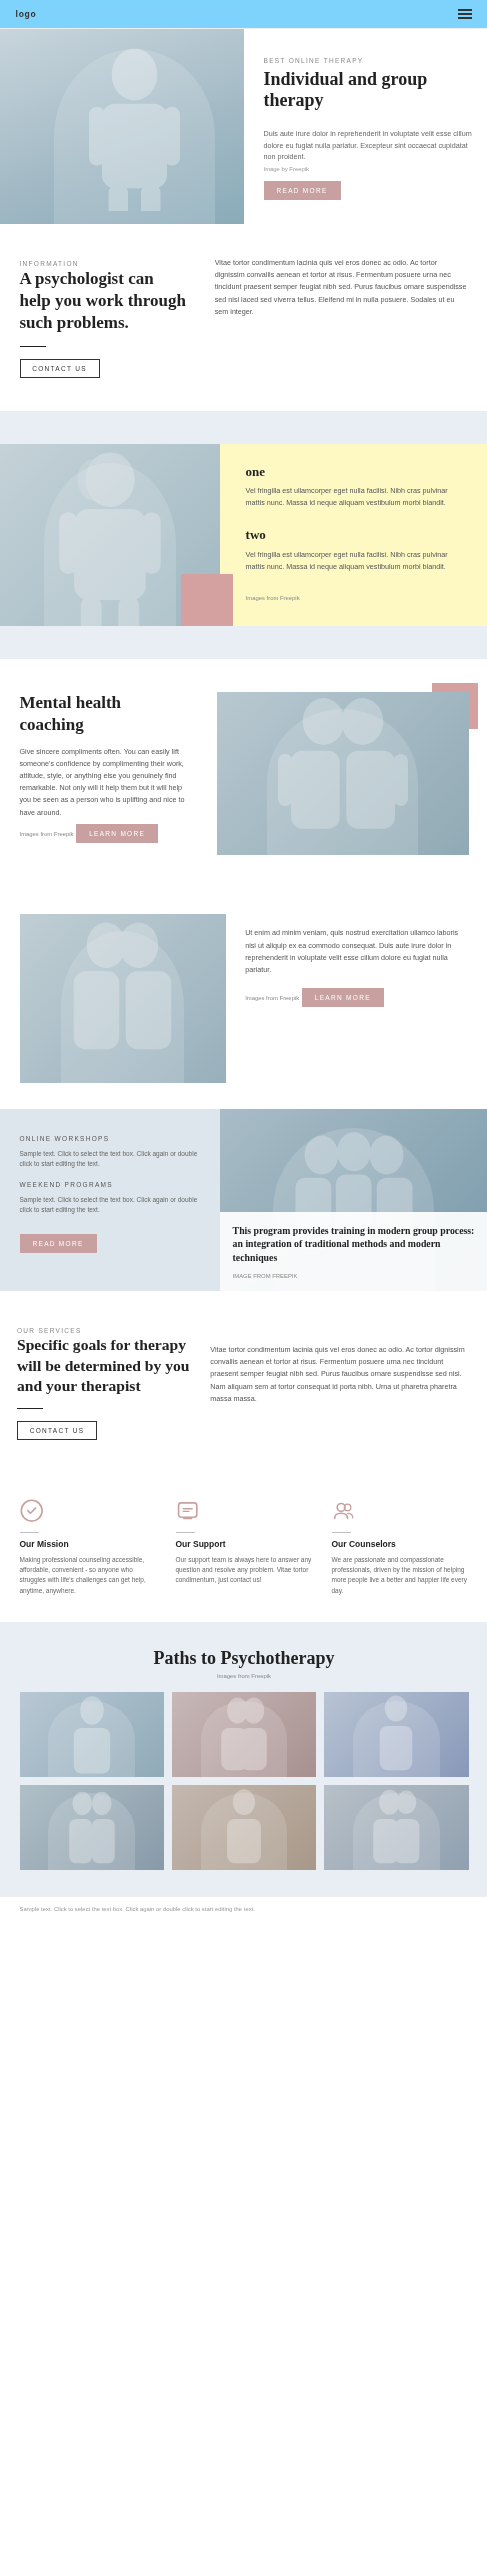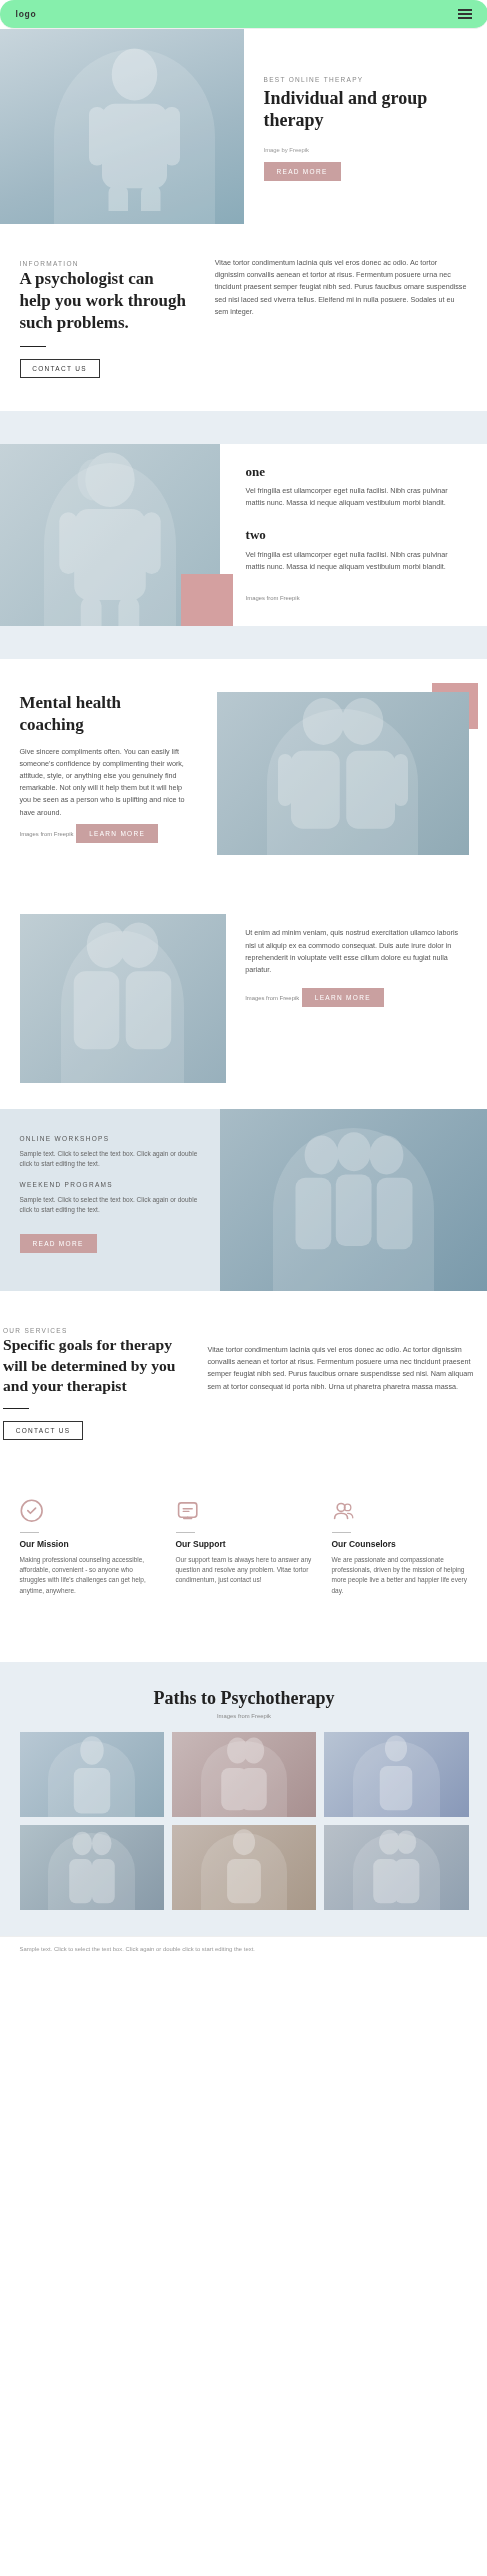--- a/index.html
+++ b/index.html
@@ -1,21 +1,21 @@
 <!DOCTYPE html>
 <html style="font-size:10.4px"><head>
   <meta charset="utf-8">
   <style>
     * { margin: 0; padding: 0; box-sizing: border-box; }
     body { font-family: Georgia, 'Times New Roman', serif; color: #333; background: #fff; width: 488px; }
 
     
     nav {
       display: flex; justify-content: space-between; align-items: center;
-      padding: 9px 15.6px; background: #86efac; border-bottom: 0.7px solid #eee; border-radius: 14px;
+      padding: 9px 15.6px; background: #7dd3fc; border-bottom: 0.7px solid #eee;
     }
 
     
     .hero {
       position: relative; background: #e8eef2; overflow: hidden; height: 195px;
     }
     .hero-img {
       position: absolute; left: 0; top: 0; width: 55%; height: 100%;
       background: #b5c5cc; overflow: hidden;
     }
@@ -59,21 +59,21 @@
       width: 45%; position: relative;
     }
     .numbered-img-placeholder {
       width: 100%; height: 208px;
       background: linear-gradient(135deg, #c5d2d8 0%, #a0b8c2 100%);
     }
     .pink-accent-block {
       position: absolute; bottom: 0; right: -13px; width: 52px; height: 52px; background: #d4a0a0; z-index: 2;
     }
     .numbered-content {
-      width: 55%; padding: 19.5px 26px; background: #ffffff;
+      width: 55%; padding: 19.5px 26px; background: #fef9c3;
     }
     .numbered-item { margin-bottom: 18px; }
     .num-label { font-size: 13px; color: #222; font-weight: bold; margin-bottom: 5.2px; }
     .num-text { font-size: 7.2px; color: #555; line-height: 1.7; font-family: sans-serif; }
     .num-credit { font-size: 5.9px; color: #888; font-family: sans-serif; margin-top: 13px; }
 
     
     .coaching-section {
       display: flex; padding: 33px 19.5px; gap: 30px; align-items: flex-start;
     }
@@ -124,36 +124,36 @@
     }
     .workshops-overlay {
       position: absolute; bottom: 0; left: 0; right: 0; background: rgba(255,255,255,0.92);
       padding: 11.7px 13px;
     }
     .workshops-overlay-title { font-size: 9.8px; color: #222; font-weight: bold; line-height: 1.4; margin-bottom: 3.9px; }
     .workshops-overlay-credit { font-size: 5.9px; color: #888; font-family: sans-serif; }
 
     
     .services-section {
-      display: flex; padding: 33px 3px; gap: 19.5px; align-items: flex-start;
+      display: flex; padding: 33px 17px; gap: 19.5px; align-items: flex-start;
     }
     .services-left { width: 40%; }
     .services-tag { font-size: 6.5px; letter-spacing: 1.3px; color: #888; font-family: sans-serif; text-transform: uppercase; margin-bottom: 6.5px; }
     .services-title { font-size: 15.6px; line-height: 1.3; color: #222; margin-bottom: 9px; font-weight: bold; }
 
     
     .three-col { display: flex; padding: 26px 19.5px; gap: 19px; background: #fff; }
     .col-item { flex: 1; }
     .col-icon { width: 26px; height: 26px; margin-bottom: 6.5px; }
     .col-title { font-size: 8.5px; font-weight: bold; color: #222; margin-bottom: 5.2px; font-family: sans-serif; }
     .col-text { font-size: 6.5px; color: #666; line-height: 1.6; font-family: sans-serif; }
     .col-divider { width: 19.5px; height: 1.3px; background: #c0c0c0; margin-bottom: 6.5px; }
 
     
-    .paths-section { background: #e8eef3; padding: 26px 19.5px; margin-top: 40px; }
+    .paths-section { background: #e8eef3; padding: 26px 19.5px; }
     .paths-title { font-size: 18px; color: #222; font-weight: bold; margin-bottom: 3.9px; text-align: center; }
     .paths-credit { font-size: 5.9px; color: #888; font-family: sans-serif; text-align: center; margin-bottom: 13px; }
     .paths-grid { display: grid; grid-template-columns: repeat(3, 1fr); gap: 7.8px; }
     .path-img-placeholder {
       height: 85px; border-radius: 0;
     }
     .path-img-1 { background: linear-gradient(135deg, #b8c8d4 0%, #90aaB8 100%); }
     .path-img-2 { background: linear-gradient(135deg, #c8b8b8 0%, #a89090 100%); }
     .path-img-3 { background: linear-gradient(135deg, #b8c4d4 0%, #8898b8 100%); }
     .path-img-4 { background: linear-gradient(135deg, #b0c0c8 0%, #889aa8 100%); }
@@ -198,20 +198,21 @@
         <rect x="0" y="100" width="25" height="90" rx="12" fill="#fff"></rect>
         <rect x="115" y="100" width="25" height="90" rx="12" fill="#fff"></rect>
         <rect x="30" y="220" width="30" height="80" rx="12" fill="#fff"></rect>
         <rect x="80" y="220" width="30" height="80" rx="12" fill="#fff"></rect>
       </svg>
     </div>
   </div>
   <div class="hero-content">
     <span class="hero-tag">BEST ONLINE THERAPY</span>
     <h1 class="hero-title">Individual and group therapy</h1>
+    <p class="hero-text">Duis aute irure dolor in reprehenderit in voluptate velit esse cillum dolore eu fugiat nulla pariatur. Excepteur sint occaecat cupidatat non proident.</p>
     <span class="hero-image-credit">Image by Freepik</span>
     <button class="btn-pink">READ MORE</button>
   </div>
 </section>
 
 <section class="info-section">
   <div class="info-left">
     <span class="info-tag">INFORMATION</span>
     <h2 class="info-title">A psychologist can help you work through such problems.</h2>
     <div class="divider-line"></div>
@@ -303,20 +304,24 @@
     <div class="workshops-img-placeholder placeholder-person">
       <svg width="130" height="143" viewBox="0 0 200 220" fill="none" style="opacity:0.25;">
         <ellipse cx="50" cy="40" rx="26" ry="30" fill="#fff"></ellipse>
         <ellipse cx="100" cy="35" rx="26" ry="30" fill="#fff"></ellipse>
         <ellipse cx="150" cy="40" rx="26" ry="30" fill="#fff"></ellipse>
         <rect x="10" y="75" width="55" height="110" rx="15" fill="#fff"></rect>
         <rect x="72" y="70" width="55" height="110" rx="15" fill="#fff"></rect>
         <rect x="135" y="75" width="55" height="110" rx="15" fill="#fff"></rect>
       </svg>
     </div>
+    <div class="workshops-overlay">
+      <p class="workshops-overlay-title">This program provides training in modern group process: an integration of traditional methods and modern techniques</p>
+      <span class="workshops-overlay-credit">IMAGE FROM FREEPIK</span>
+    </div>
   </div>
 </section>
 
 <section class="services-section">
   <div class="services-left">
     <span class="services-tag">OUR SERVICES</span>
     <h2 class="services-title">Specific goals for therapy will be determined by you and your therapist</h2>
     <div class="divider-line"></div>
     <button class="btn-outline">CONTACT US</button>
   </div>

